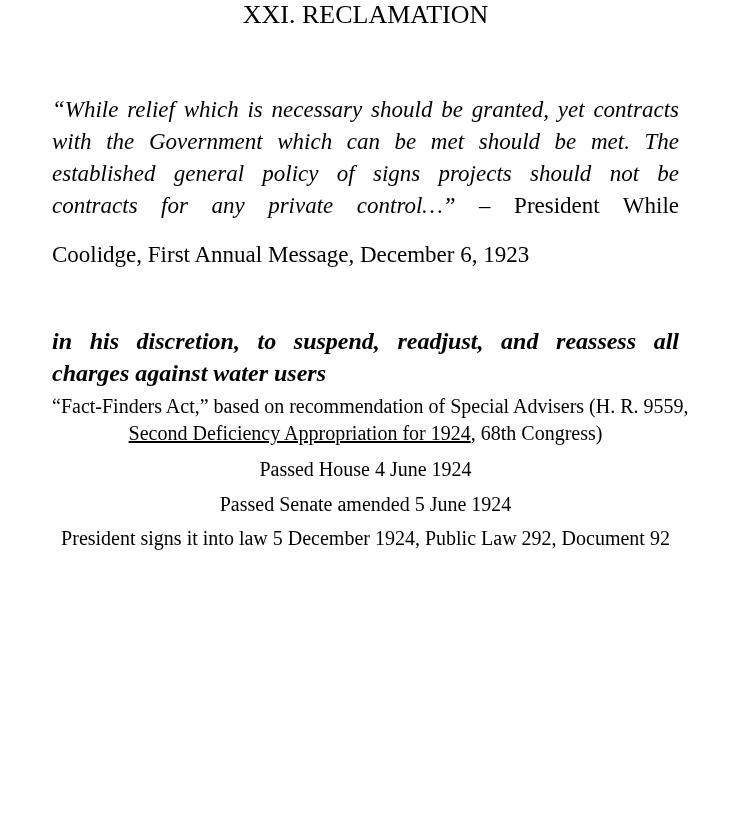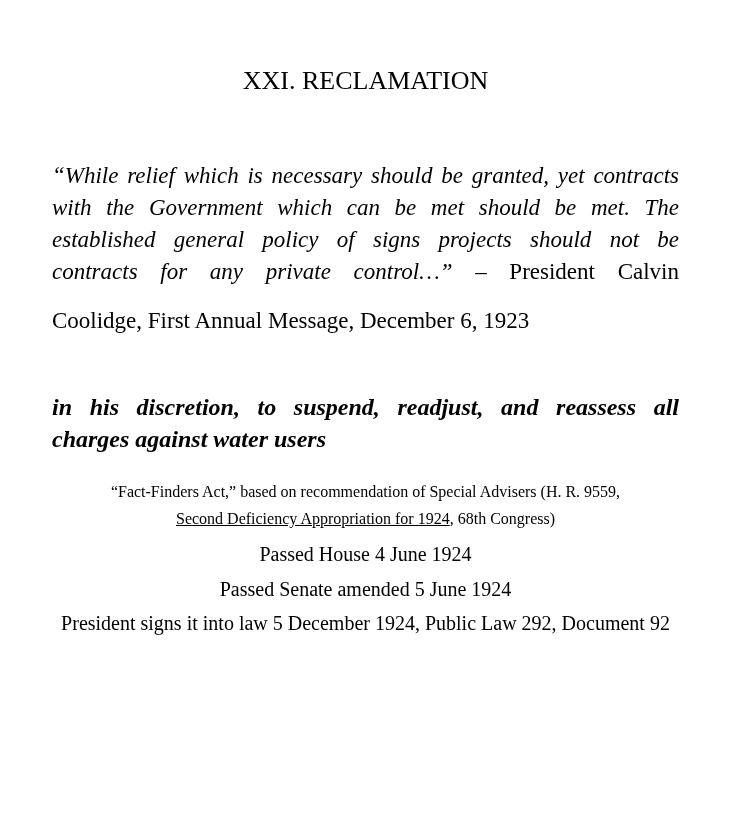--- a/index.html
+++ b/index.html
@@ -12,21 +12,20 @@
     width: 731px;
     height: 822px;
     box-sizing: border-box;
     padding: 0 52px;
     background: #ffffff;
     color: #000000;
     font-family: "Liberation Serif", "DejaVu Serif", serif;
     overflow: hidden;
   }
   .doc-title {
-    margin-top: 66px;
     font-size: 26px;
     line-height: 30px;
     text-align: center;
     white-space: nowrap;
   }
   .quote-block {
     margin-top: 64px;
     font-size: 23px;
     line-height: 32px;
   }
@@ -52,22 +51,22 @@
   .heading-block .jline {
     text-align: justify;
     text-align-last: justify;
     white-space: nowrap;
   }
   .heading-block .lastline {
     text-align: left;
     white-space: nowrap;
   }
   .act-note {
-    margin-top: 23px;
-    font-size: 16px;
+    margin-top: 4px;
+    font-size: 20px;
     line-height: 27px;
   }
   .cline {
     text-align: center;
     white-space: nowrap;
   }
   .u-span { text-decoration: underline; text-align: right; }
   .history-line {
     font-size: 20px;
     line-height: 27px;
@@ -82,21 +81,21 @@
 <body>
 
 <div class="page">
 
   <div class="doc-title">XXI. RECLAMATION</div>
 
   <div class="quote-block">
     <div class="jline q-italic">“While relief which is necessary should be granted, yet contracts</div>
     <div class="jline q-italic">with the Government which can be met should be met. The</div>
     <div class="jline q-italic">established general policy of signs projects should not be</div>
-    <div class="jline"><span class="q-italic">contracts for any private control…”</span><span class="q-roman"> – President Calvin</span></div>
+    <div class="jline"><span class="q-italic">contracts for any private control…”</span><span class="q-roman"> – President While</span></div>
     <div class="lastline q-roman">Coolidge, First Annual Message, December 6, 1923</div>
   </div>
 
   <div class="heading-block">
     <div class="jline">in his discretion, to suspend, readjust, and reassess all</div>
     <div class="lastline">charges against water users</div>
   </div>
 
   <div class="act-note">
     <div class="cline">“Fact-Finders Act,” based on recommendation of Special Advisers (H. R. 9559,</div>

